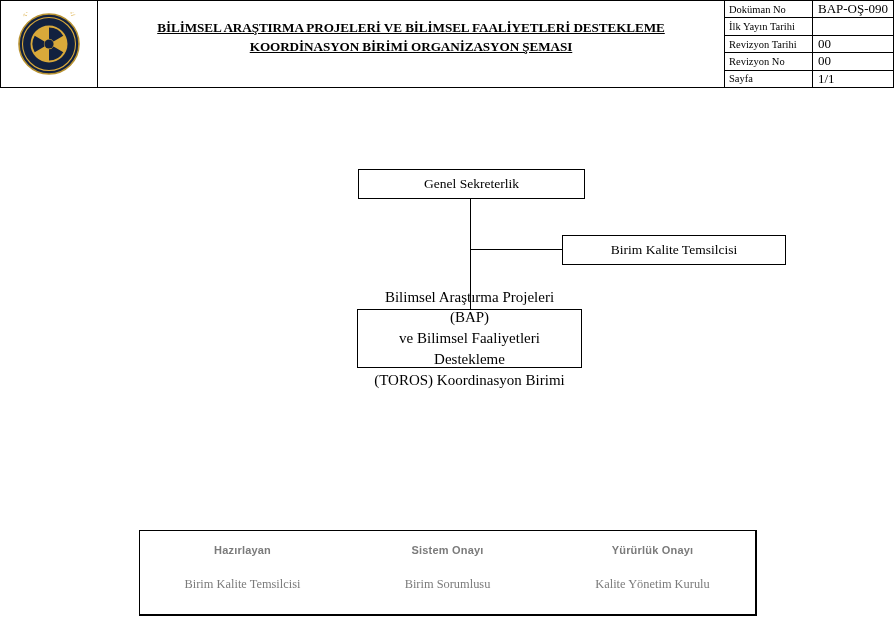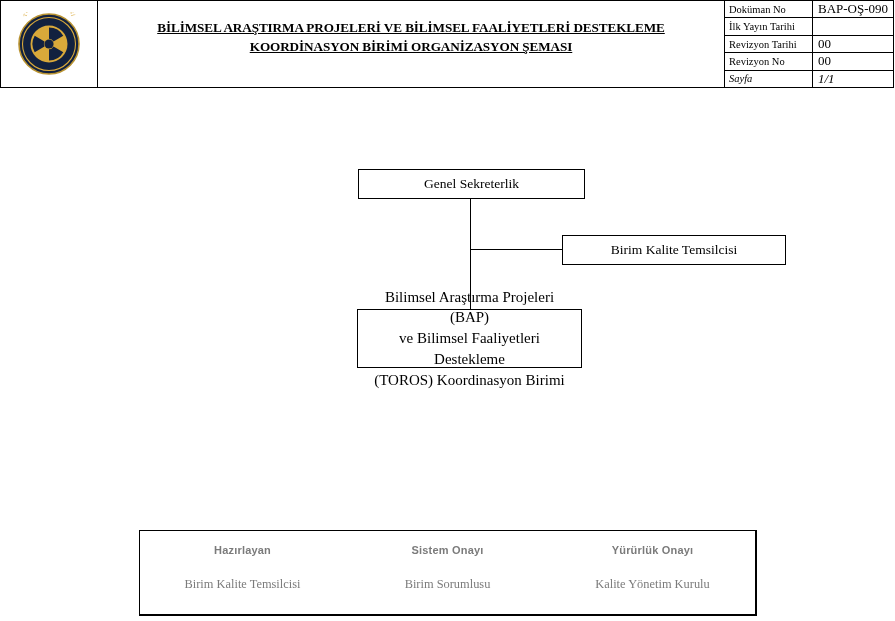--- a/index.html
+++ b/index.html
@@ -62,21 +62,20 @@
   }
   .meta-row {
     display: flex;
     flex: 1 1 0;
     border-bottom: 1px solid #000;
     box-sizing: border-box;
     min-height: 0;
   }
   .meta-row:last-child {
     border-bottom: none;
-    font-style: italic;
   }
   .meta-key {
     width: 88px;
     flex: 0 0 88px;
     border-right: 1px solid #000;
     box-sizing: border-box;
     font-size: 10.5px;
     padding-left: 4px;
     display: flex;
     align-items: center;

